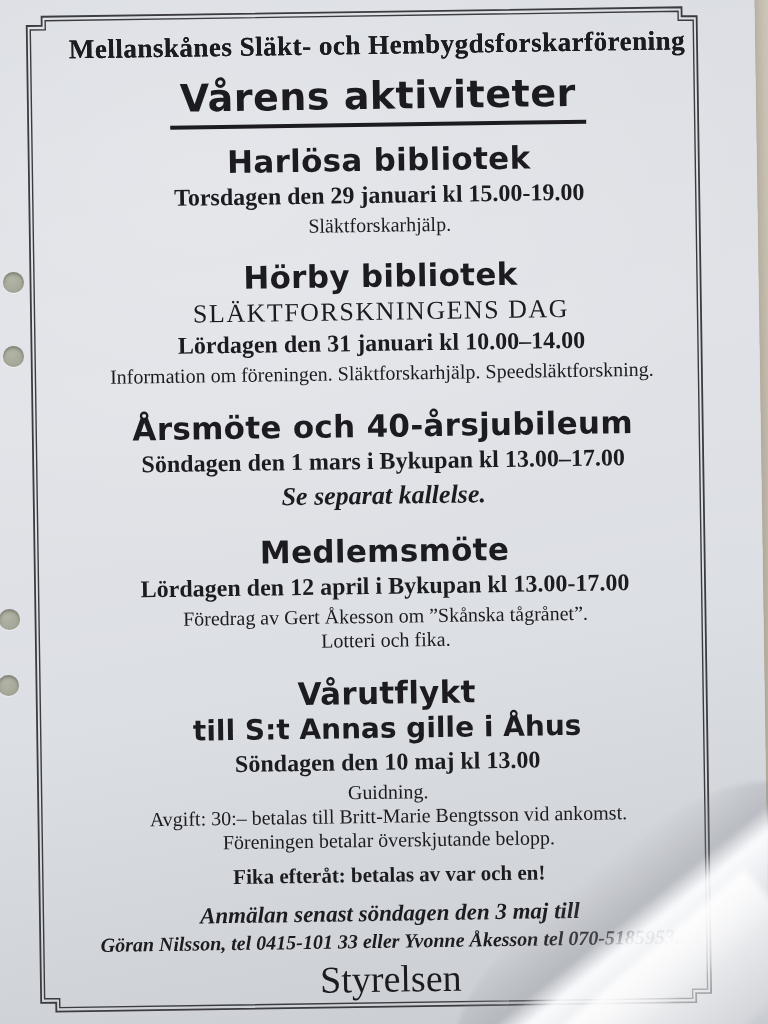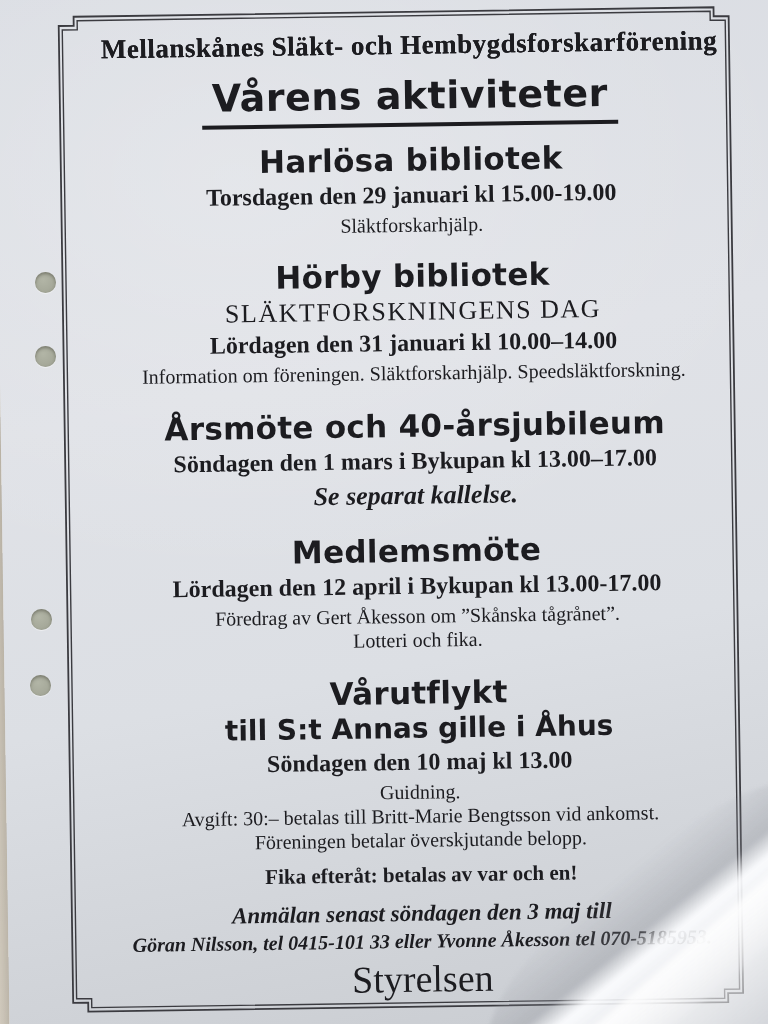--- a/index.html
+++ b/index.html
@@ -4,21 +4,21 @@
 <style>
   html, body { margin: 0; padding: 0; }
   body {
     width: 768px; height: 1024px;
     overflow: hidden;
     position: relative;
     background: linear-gradient(115deg, #cfc8ba 0%, #d8d1c4 40%, #cfc7b8 70%, #c3bbab 100%);
     font-family: "Liberation Serif", serif;
     color: #1c1c20;
   }
-  .photo { position: absolute; inset: 0; margin-left: 32px; }
+  .photo { position: absolute; inset: 0; }
 
   
   .paper {
     position: absolute;
     left: -30px; top: -50px;
     width: 792px; height: 1130px;
     transform: rotate(-0.85deg);
     background:
       radial-gradient(120% 60% at 30% 20%, rgba(255,255,255,0.22), rgba(255,255,255,0) 60%),
       linear-gradient(170deg, #d9dce2 0%, #e0e2e7 38%, #dcdfe4 62%, #cfd2d7 85%, #c6c9ce 100%);

